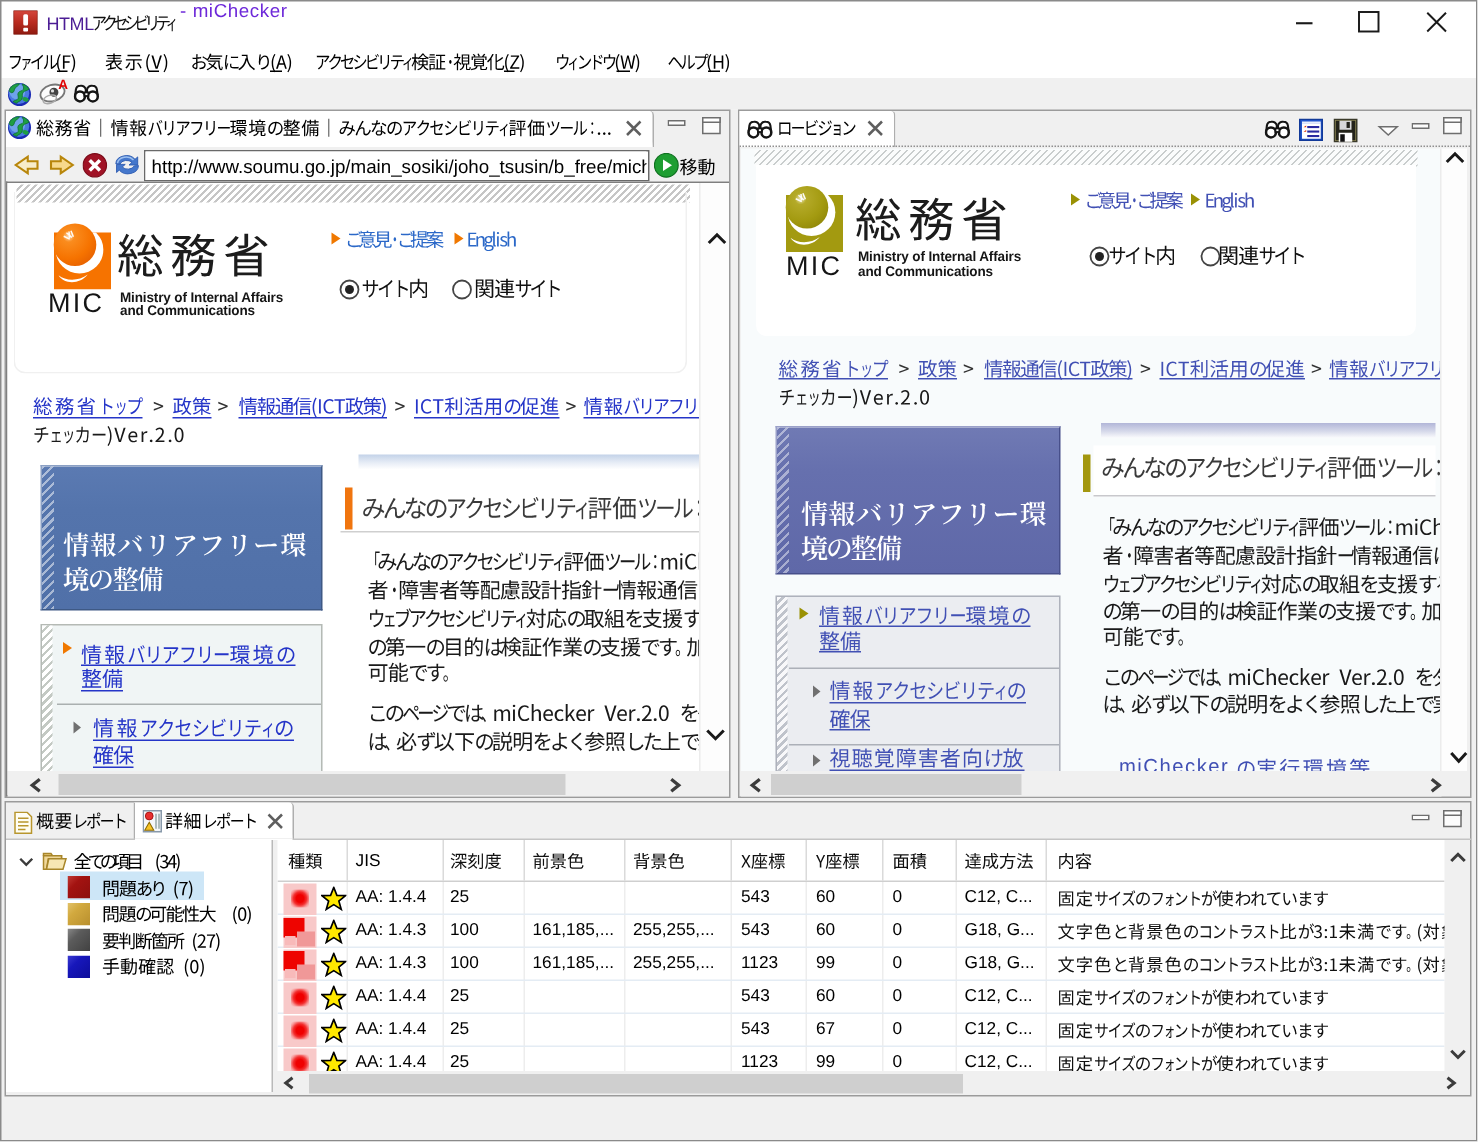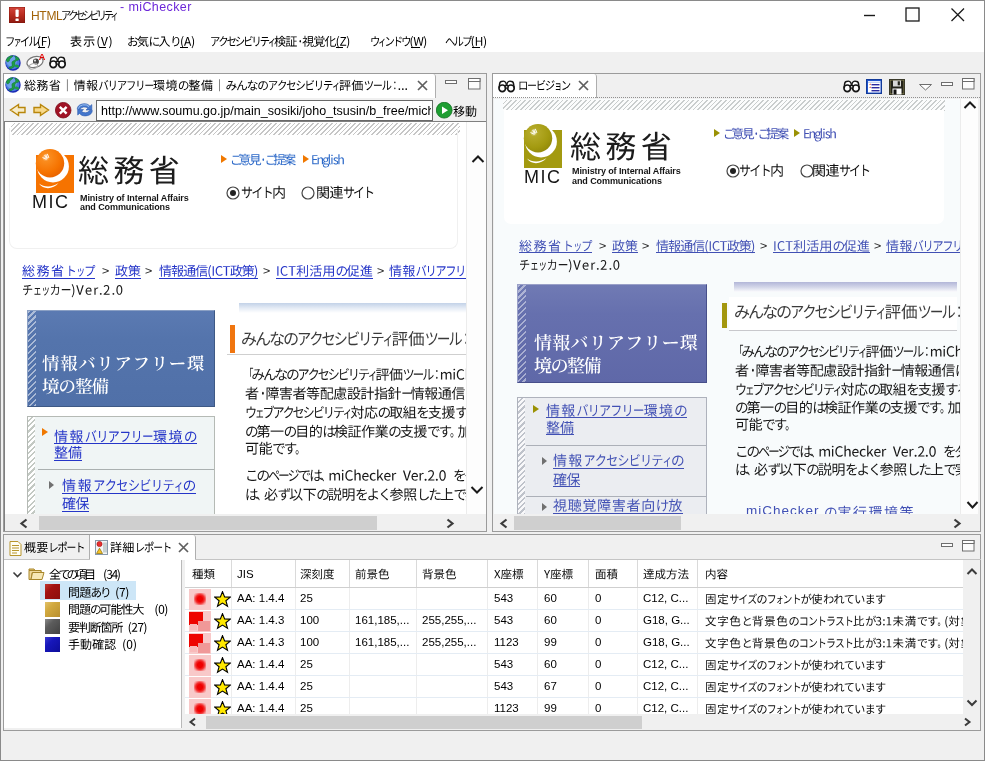--- a/index.html
+++ b/index.html
@@ -326,21 +326,21 @@
     </defs>
   </svg>
 
 <div class="ab" style="left:0;top:0;width:985px;height:761px;border:1px solid #8a8a8a;box-sizing:border-box;z-index:60;pointer-events:none"></div>
 <div class="ab" style="left:1px;top:1px;width:983px;height:51px;background:#fff"></div>
 <svg class="ab" style="left:9px;top:7px" width="16" height="16">
     <rect x="0" y="0" width="16" height="16" fill="url(#wicon)" stroke="#7a1208" stroke-width=".8"></rect>
     <rect x="6.5" y="2.5" width="3.2" height="7.5" rx="1" fill="#fff"></rect>
     <rect x="6.5" y="11.5" width="3.2" height="2.5" rx="0.6" fill="#fff"></rect>
   </svg>
-<div class="lat" style="left:31px;top:9px;font-size:12px;color:#a16207;letter-spacing:-.3px">HTML</div>
+<div class="lat" style="left:31px;top:9px;font-size:12px;color:#4c1d95;letter-spacing:-.3px">HTML</div>
 <div class="lat" style="left:120px;top:0;font-size:12.5px;color:#6d28d9;letter-spacing:.4px">- miChecker</div>
 <svg class="ab" style="left:864px;top:14px" width="13" height="3">
     <rect width="11" height="1.4" y="0.8" fill="#1a1a1a"></rect>
   </svg>
 <svg class="ab" style="left:905px;top:7px" width="16" height="16">
     <rect x="1" y="1" width="13" height="13" fill="none" stroke="#1a1a1a" stroke-width="1.3"></rect>
   </svg>
 <svg class="ab" style="left:950px;top:7px" width="16" height="16">
     <path d="M1.5 1.5 14 14M14 1.5 1.5 14" stroke="#1a1a1a" stroke-width="1.3"></path>
   </svg>

